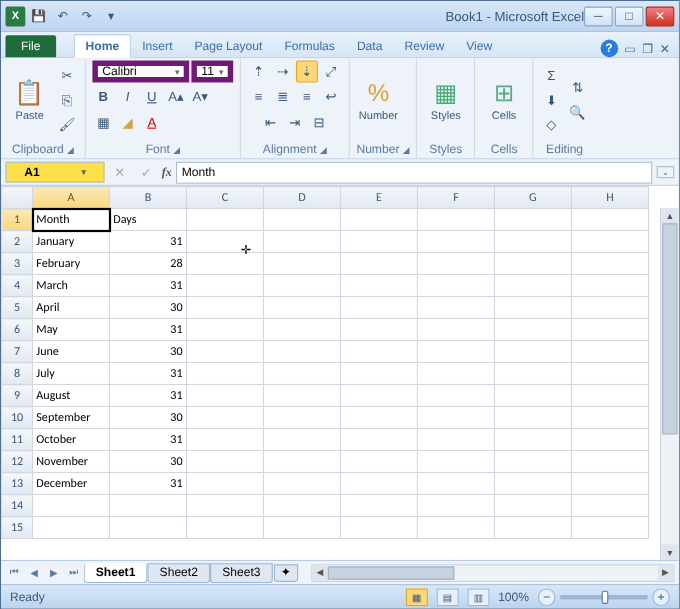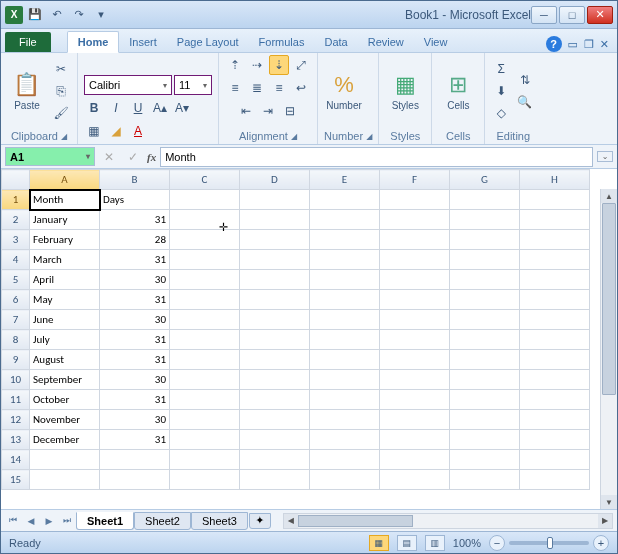--- a/index.html
+++ b/index.html
@@ -23,25 +23,25 @@
 .group { border-right:1px solid #cdd9e8; padding:2px 6px; display:flex; flex-direction:column; justify-content:space-between; }
 .group .ghead { text-align:center; color:#5a7ba0; font-size:10px; padding-top:3px; display:flex; justify-content:center; align-items:center; gap:3px;}
 .group .gbody { flex:1; display:flex; align-items:center; gap:4px; }
 .bigbtn { width:40px; display:flex; flex-direction:column; align-items:center; justify-content:center; gap:2px; cursor:pointer; padding:2px 4px; border-radius:2px;}
 .bigbtn .ico { font-size:22px; color:#d9a13b; }
 .bigbtn .lbl { font-size:10px; color:#3b587a; text-align:center;}
 .smallcol { display:flex; flex-direction:column; gap:2px; }
 .smallrow { display:flex; gap:2px; align-items:center;}
 .sbtn { width:20px; height:20px; display:flex; align-items:center; justify-content:center; cursor:pointer; border-radius:2px; color:#3b587a; font-size:12px;}
 .sbtn.active { background:#fdd77a; border:1px solid #e5a822; }
-.combo { height:20px; border:1px solid #701a75; background:#fff; display:flex; align-items:center; padding:0 4px; font-size:11px; cursor:pointer;margin-top:20px;}
+.combo { height:20px; border:5px solid #701a75; background:#fff; display:flex; align-items:center; padding:0 4px; font-size:11px; cursor:pointer;}
 .combo .dd{margin-left:auto;color:#666;font-size:8px;}
 .launcher{font-size:8px;color:#5a7ba0;cursor:pointer;}
 .namebox-row { height:24px; border-bottom:1px solid #b7cce4; display:flex; align-items:stretch; background:#eef3f9; padding:2px 4px; gap:4px;}
-.namebox { width:90px; border:1px solid #a9bdd6; background:#86efac; display:flex; align-items:center; padding:0 4px; font-weight:bold;}
+.namebox { width:90px; border:1px solid #a9bdd6; background:#fde047; display:flex; align-items:center; padding:0 16px; font-weight:bold;}
 .namebox .dd{margin-left:auto;color:#666;font-size:8px;}
 .fxarea { flex:1; display:flex; align-items:center; gap:4px; }
 .fxicon { font-style:italic; font-weight:bold; color:#555; font-family:'Times New Roman',serif;}
 .formula { flex:1; border:1px solid #a9bdd6; background:#fff; height:20px; display:flex; align-items:center; padding:0 4px;}
 .exparrow{width:16px;border:1px solid #a9bdd6;background:#eef3f9;display:flex;align-items:center;justify-content:center;color:#666;font-size:8px;cursor:pointer;}
 .gridwrap { flex:1; overflow:hidden; position:relative; background:#fff; display:flex; flex-direction:column;}
 .grid { flex:1; overflow:hidden; position:relative;}
 table.sheet { border-collapse:collapse; position:absolute; top:0; left:0; }
 table.sheet th, table.sheet td { border:1px solid #d0d7e1; height:20px; font-size:11px; font-family:Calibri,sans-serif;}
 table.sheet th { background:linear-gradient(#f4f7fb,#e2e9f2); color:#3b587a; font-weight:normal; text-align:center; }

